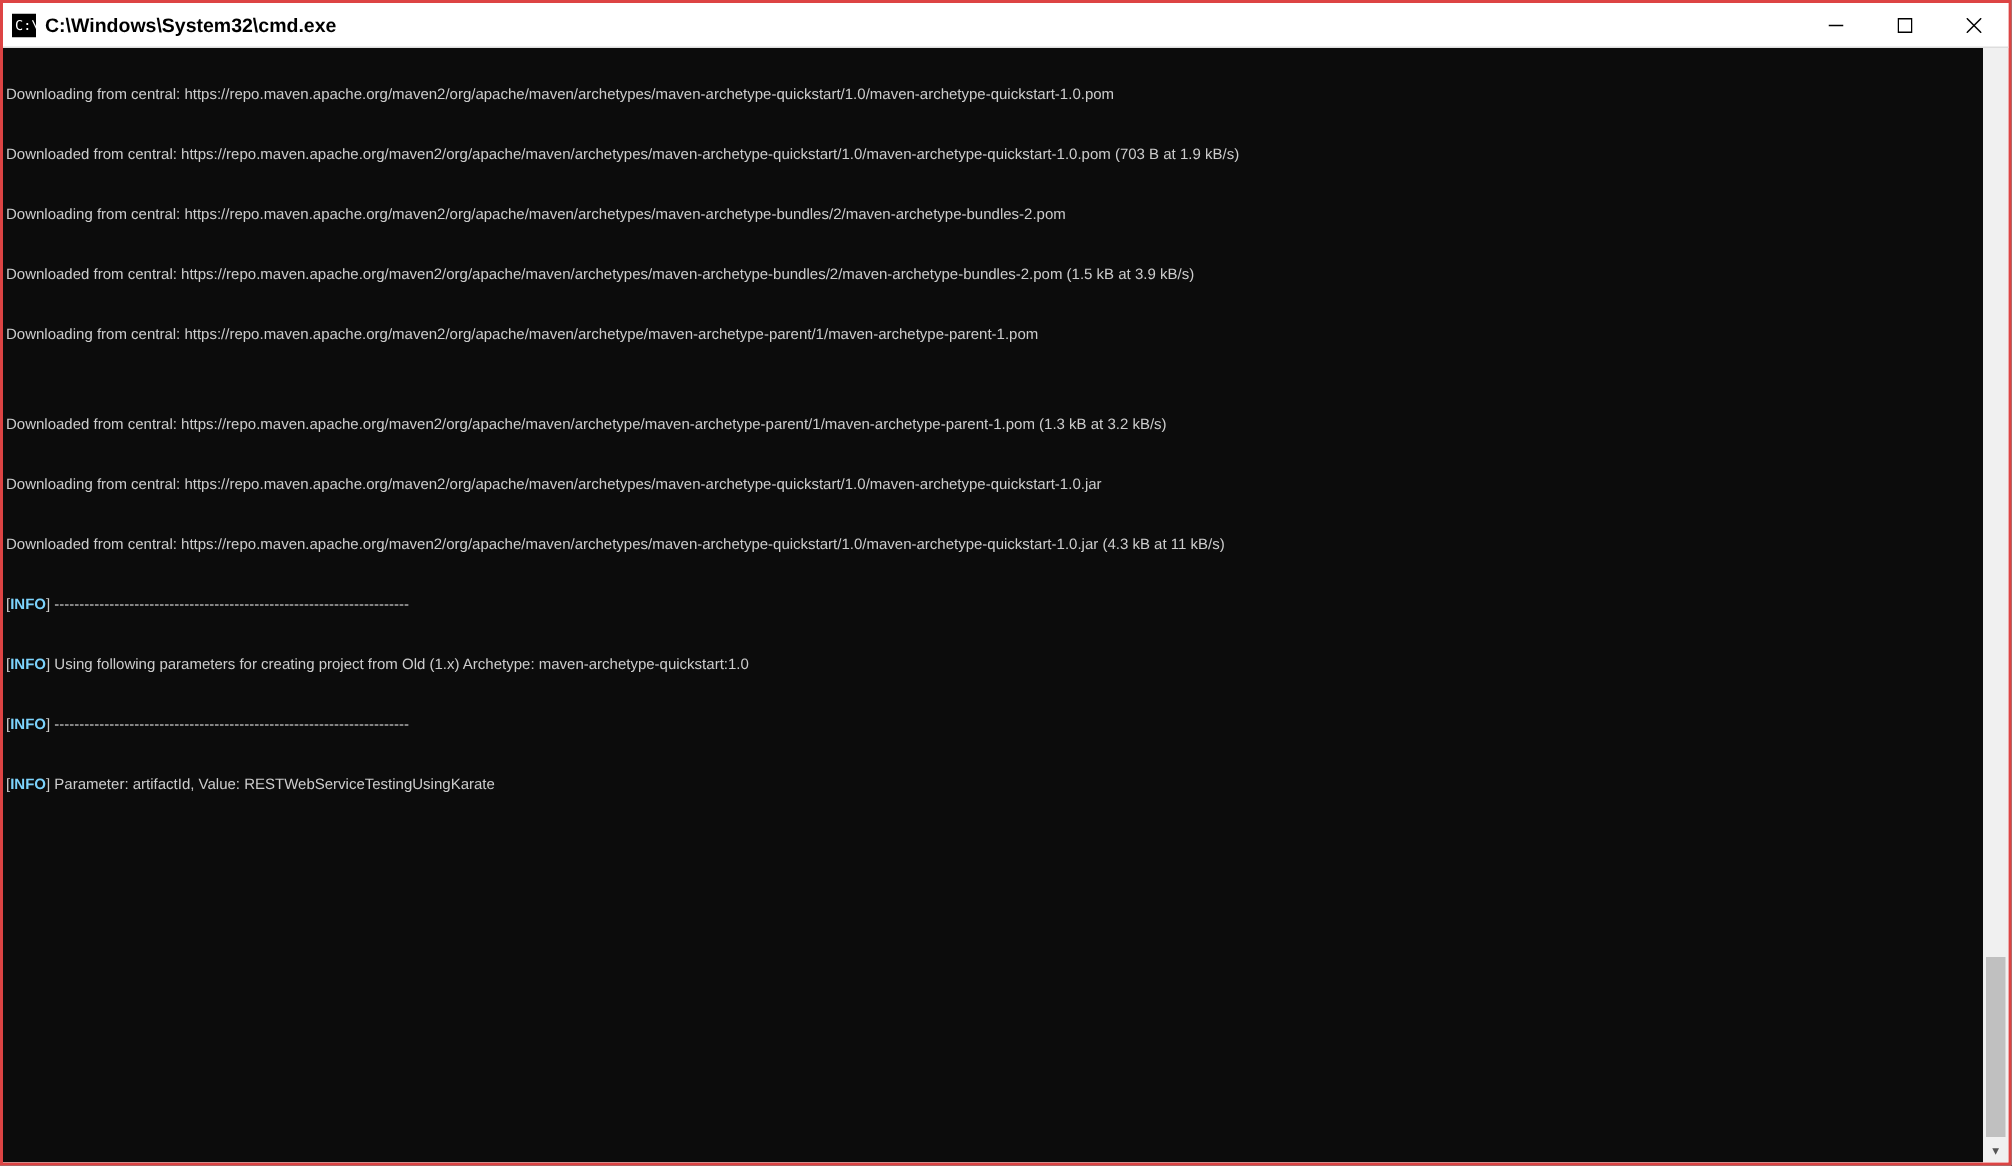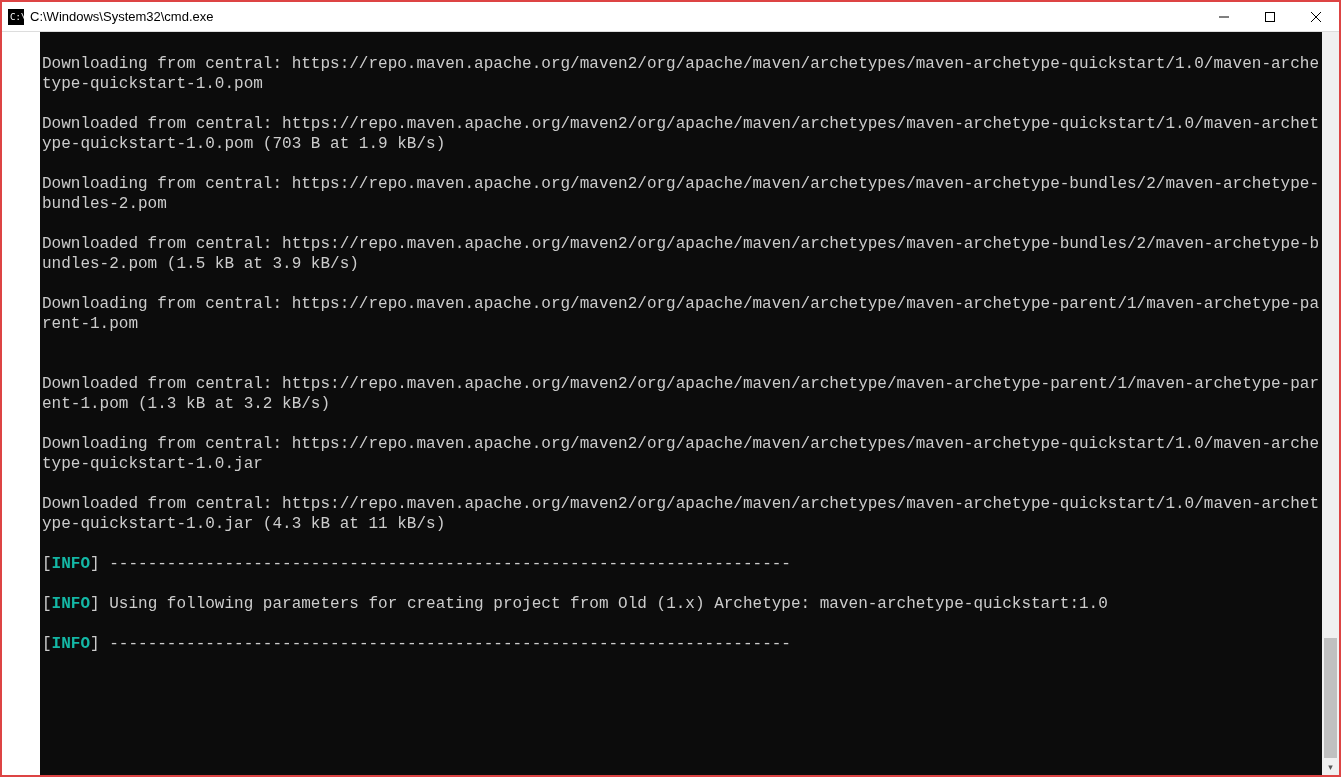--- a/index.html
+++ b/index.html
@@ -24,46 +24,45 @@
       color: #000;
     }
     .titlebar .icon {
       width: 16px;
       height: 16px;
       margin-right: 6px;
       display: inline-flex;
       align-items: center;
       justify-content: center;
     }
-    .titlebar .title { flex: 1; }
+    .titlebar .title { flex: 1; font-weight: bold; }
     .win-btn {
       width: 46px;
       height: 30px;
       display: flex;
       align-items: center;
       justify-content: center;
       color: #000;
     }
     .terminal-wrap {
       flex: 1;
       display: flex;
       overflow: hidden;
     }
     .terminal {
       flex: 1;
       background: #0c0c0c;
       color: #ccc;
-      font-family: Liberation Mono, monospace;
-      font-size: 16px;
+      font-family: Liberation Sans, sans-serif;
+      font-size: 10px;
       line-height: 20px;
       padding: 2px 0 2px 2px;
       white-space: pre-wrap;
       word-break: break-all;
       overflow-y: hidden;
-      margin-left: 38px;
     }
     .scrollbar {
       width: 17px;
       background: #f0f0f0;
       position: relative;
     }
     .scrollbar .thumb {
       position: absolute;
       left: 2px;
       right: 2px;
@@ -77,21 +76,21 @@
       right: 0;
       height: 17px;
       display: flex;
       align-items: center;
       justify-content: center;
       font-size: 9px;
       color: #555;
     }
     .scrollbar .arrow.down { bottom: 0; }
     .info-bracket { color: #ccc; }
-    .info-tag { color: #14b8a6; font-weight: bold; text-align: center; }
+    .info-tag { color: #7dd3fc; font-weight: bold; text-align: center; }
     .line { display: block; }
   </style>
 </head>
 <body>
 
 <div class="titlebar">
   <span class="icon">
     <svg width="16" height="16" viewBox="0 0 16 16">
       <rect x="0" y="0" width="16" height="16" fill="#000"></rect>
       <text x="2" y="11" font-size="9" fill="#fff" font-family="monospace">C:\</text>
@@ -123,20 +122,21 @@
 <span class="line">Downloading from central: https://repo.maven.apache.org/maven2/org/apache/maven/archetypes/maven-archetype-bundles/2/maven-archetype-bundles-2.pom</span>
 <span class="line">Downloaded from central: https://repo.maven.apache.org/maven2/org/apache/maven/archetypes/maven-archetype-bundles/2/maven-archetype-bundles-2.pom (1.5 kB at 3.9 kB/s)</span>
 <span class="line">Downloading from central: https://repo.maven.apache.org/maven2/org/apache/maven/archetype/maven-archetype-parent/1/maven-archetype-parent-1.pom</span>
 <span class="line"></span>
 <span class="line">Downloaded from central: https://repo.maven.apache.org/maven2/org/apache/maven/archetype/maven-archetype-parent/1/maven-archetype-parent-1.pom (1.3 kB at 3.2 kB/s)</span>
 <span class="line">Downloading from central: https://repo.maven.apache.org/maven2/org/apache/maven/archetypes/maven-archetype-quickstart/1.0/maven-archetype-quickstart-1.0.jar</span>
 <span class="line">Downloaded from central: https://repo.maven.apache.org/maven2/org/apache/maven/archetypes/maven-archetype-quickstart/1.0/maven-archetype-quickstart-1.0.jar (4.3 kB at 11 kB/s)</span>
 <span class="line"><span class="info-bracket">[</span><span class="info-tag">INFO</span><span class="info-bracket">]</span> <span>-----------------------------------------------------------------------</span></span>
 <span class="line"><span class="info-bracket">[</span><span class="info-tag">INFO</span><span class="info-bracket">]</span> <span>Using following parameters for creating project from Old (1.x) Archetype: maven-archetype-quickstart:1.0</span></span>
 <span class="line"><span class="info-bracket">[</span><span class="info-tag">INFO</span><span class="info-bracket">]</span> <span>-----------------------------------------------------------------------</span></span>
+<span class="line"><span class="info-bracket">[</span><span class="info-tag">INFO</span><span class="info-bracket">]</span> <span>Parameter: artifactId, Value: RESTWebServiceTestingUsingKarate</span></span>
 
 
 
 
 
 
 
 
 
 

